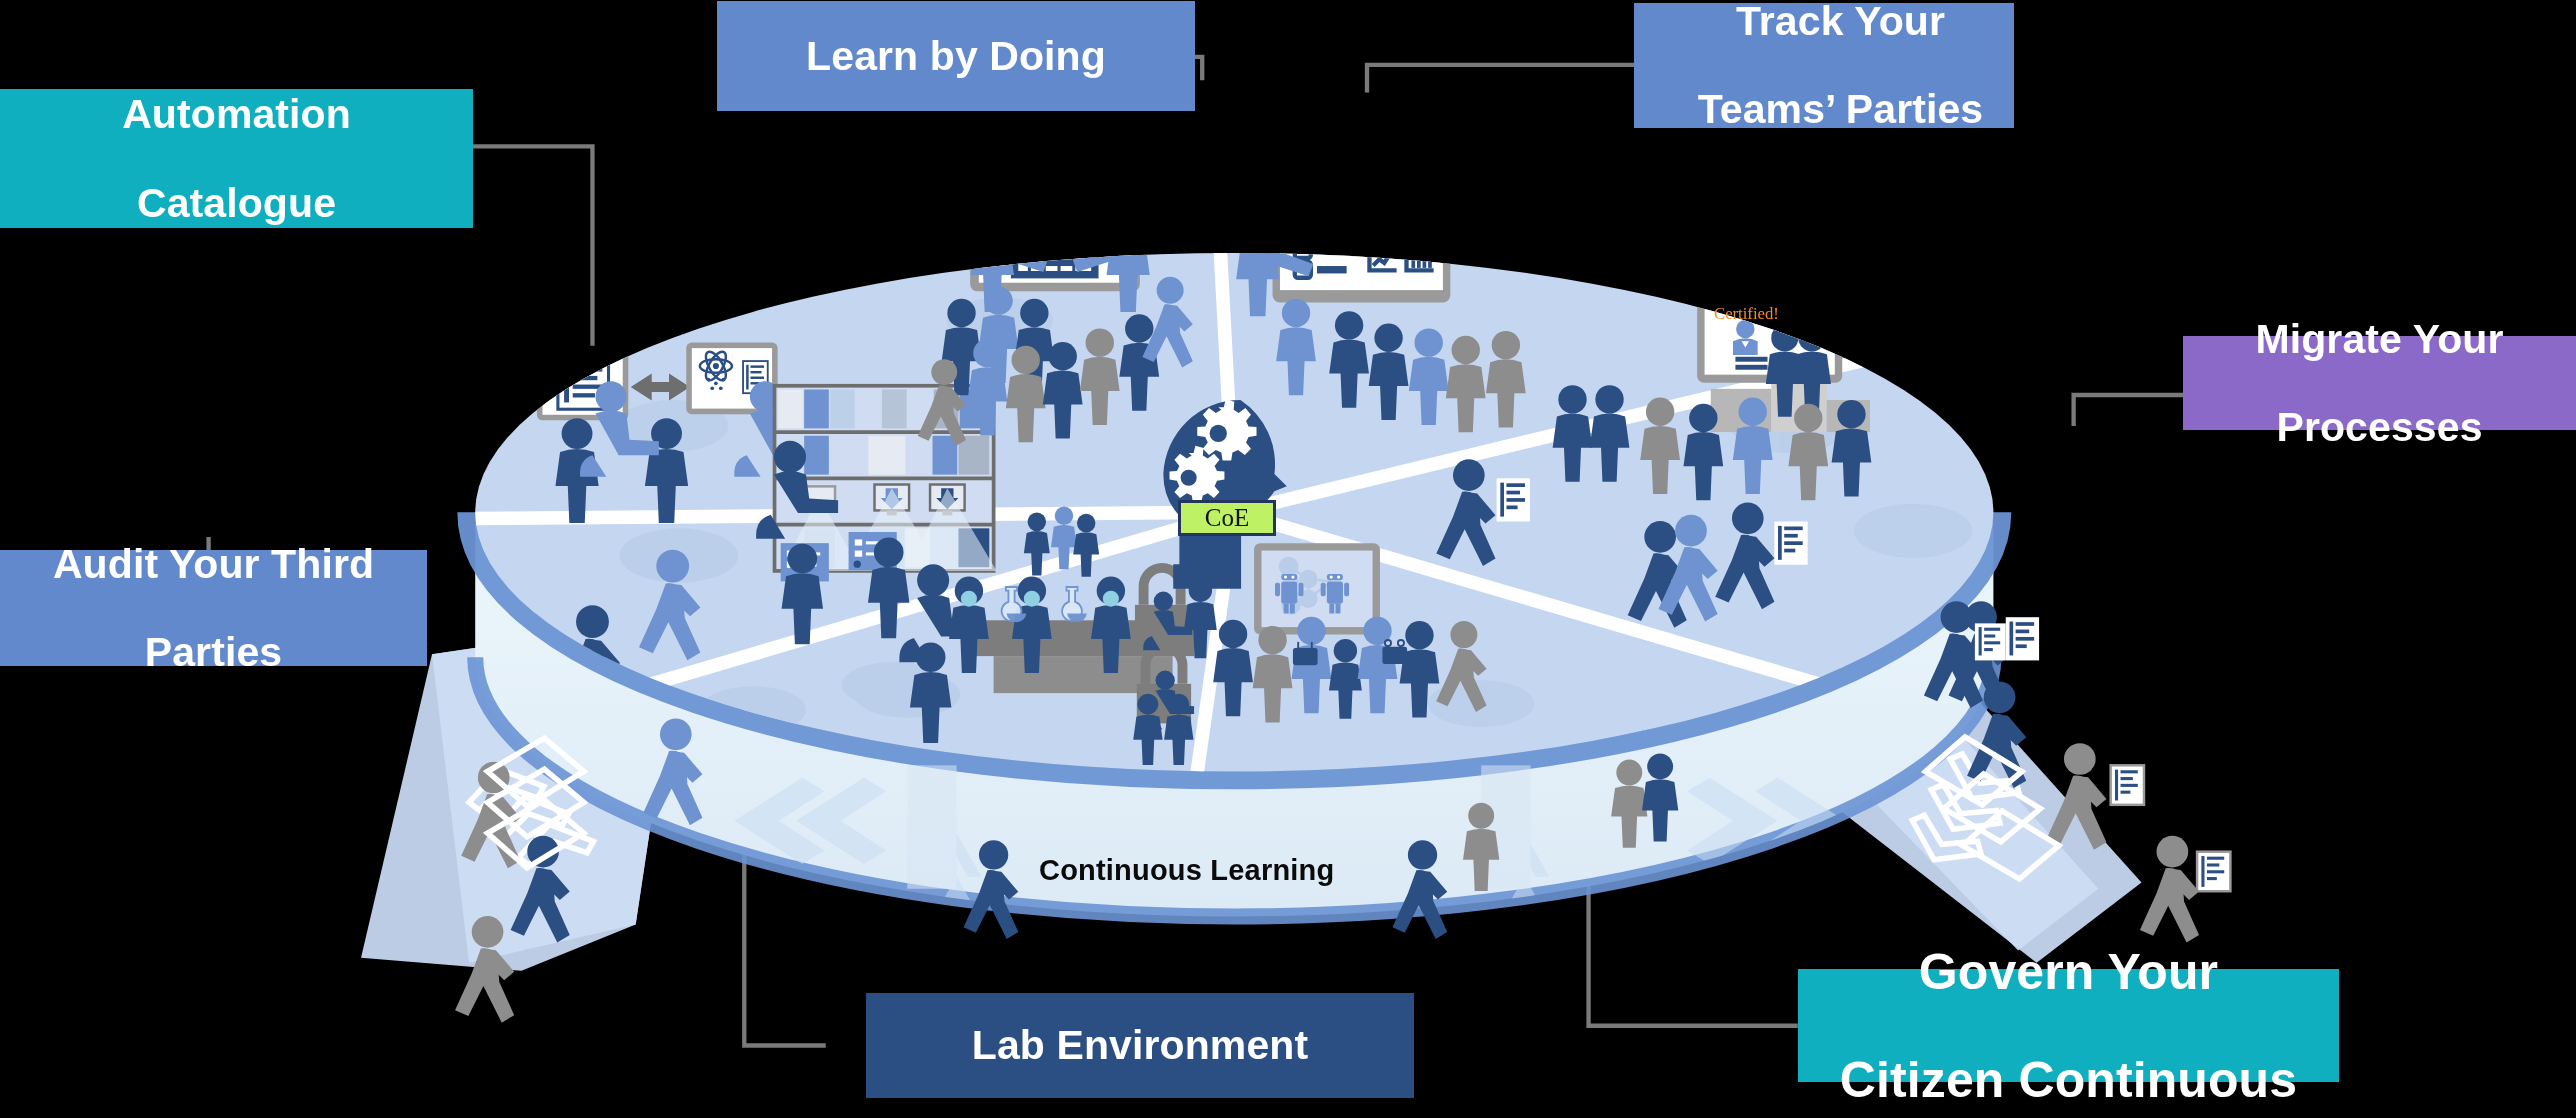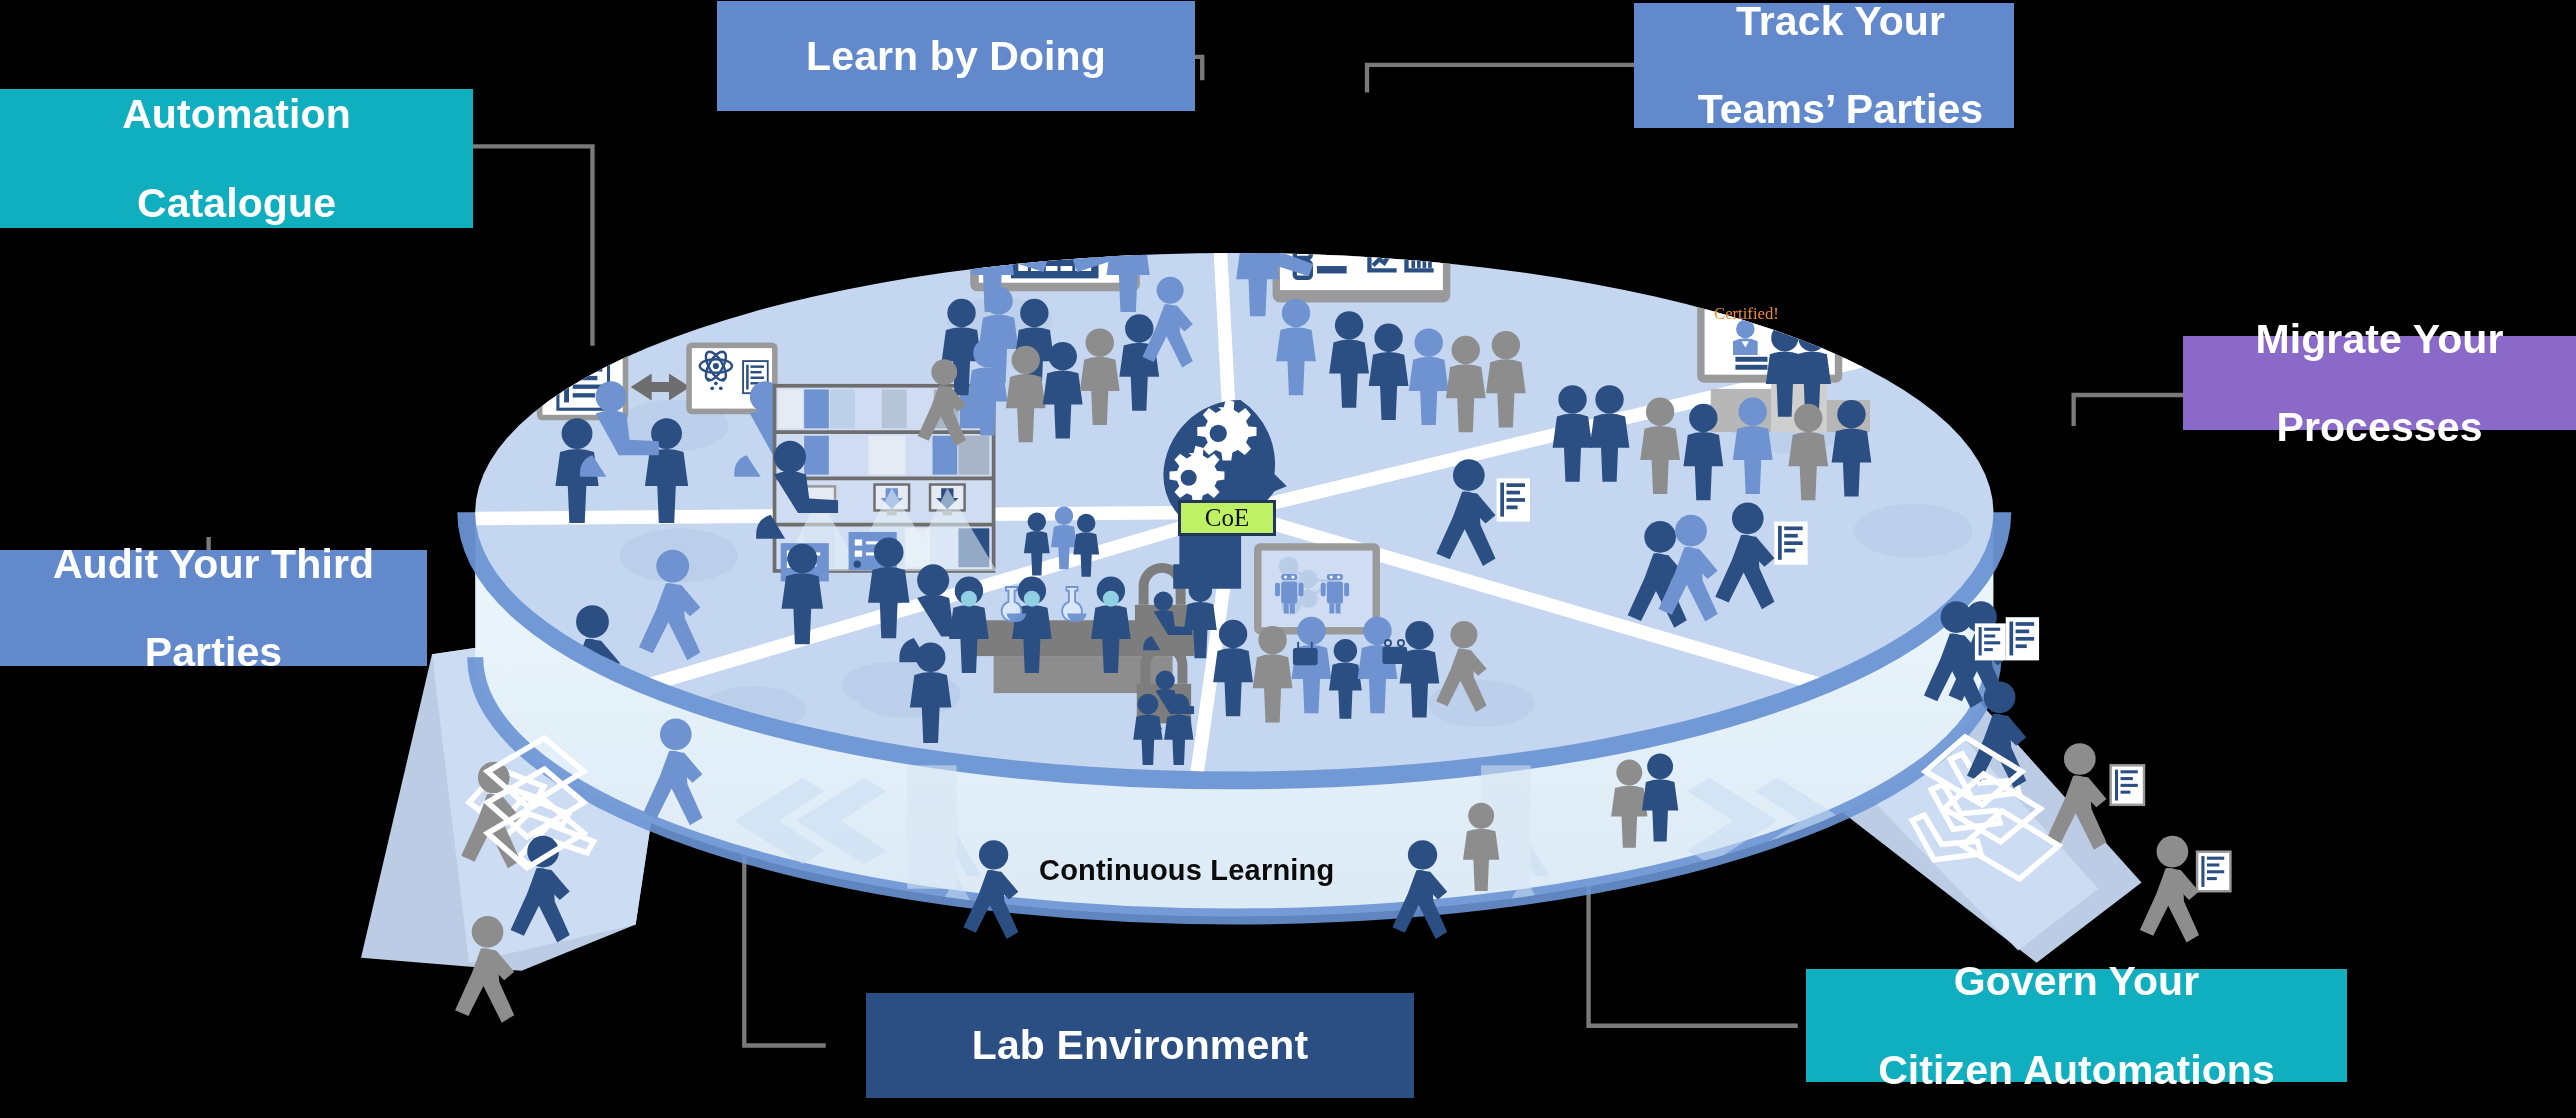--- a/index.html
+++ b/index.html
@@ -13,21 +13,21 @@
            text-align:center;color:#ffffff;font-weight:bold;line-height:1.08;
            letter-spacing:0.1px;box-sizing:border-box;padding:3.7px 11px;}
   .callout span{display:block;width:100%;}
 
   #cl-automation-catalogue{left:0px;   top:89px;  width:473px; height:139px; font-size:41px; background:#10afc0;}
   #cl-learn-by-doing      {left:717px;top:1.2px;    width:478px; height:110px; font-size:41px; background:#6289cb;}
   #cl-track-success       {left:1634px;top:2.5px;    width:380px; height:125px; font-size:41px; background:#6289cb;padding-left:44px;}
   #cl-migrate-processes   {left:2183px;top:336px;  width:393px; height:94px; font-size:41px; background:#8b69c9;}
   #cl-audit-third-parties {left:0px;   top:550px;  width:427px; height:116px; font-size:41px; background:#6289cb;}
   #cl-lab-environment     {left:826px;top:993px; width:548px; height:105px; font-size:41px; background:#2c4f83;margin-left:40px;}
-  #cl-govern-citizen      {left:1798px;top:969px; width:541px; height:113px; font-size:41px; background:#10afc0;margin-left:8px;}
+  #cl-govern-citizen      {left:1798px;top:969px; width:541px; height:113px; font-size:50px; background:#10afc0;}
 
   
   #coe-badge{position:absolute;left:1178px;top:500px;width:98px;height:36px;
              background:#bef264;border:3.1px solid #24365e;box-sizing:border-box;
              display:flex;align-items:center;justify-content:center;
              font-family:"Liberation Serif",serif;font-size:25px;color:#111;}
   #continuous-learning{position:absolute;left:1039px;top:852px;width:370px;height:37px;
              color:#0b0b0b;font-weight:bold;font-size:29px;letter-spacing:0.2px;
              display:flex;align-items:center;}
   #certified-caption{position:absolute;left:1714px;top:301px;width:93px;height:25px;
@@ -733,21 +733,21 @@
     </span>
   </div>
 
   <div class="callout" id="cl-lab-environment">
     <span>Lab Environment</span>
   </div>
 
   <div class="callout" id="cl-govern-citizen">
     <span>
       <span>Govern Your</span><br>
-      <span>Citizen Automations</span>
+      <span>Citizen Continuous</span>
     </span>
   </div>
 
   <div id="coe-badge">
     <span>CoE</span>
   </div>
 
   <div id="continuous-learning">
     <span>Continuous Learning</span>
   </div>

